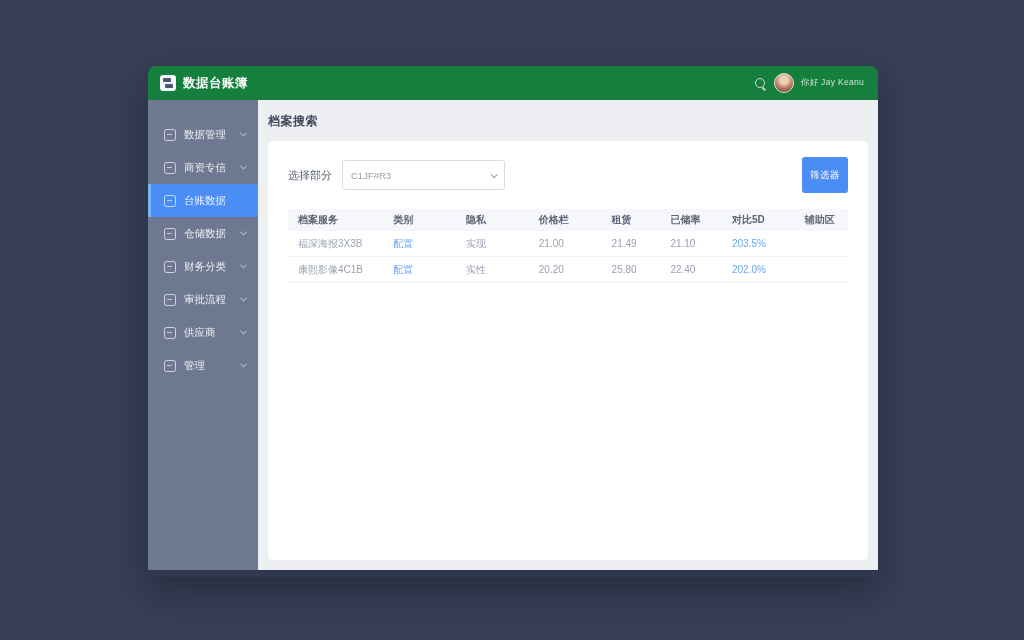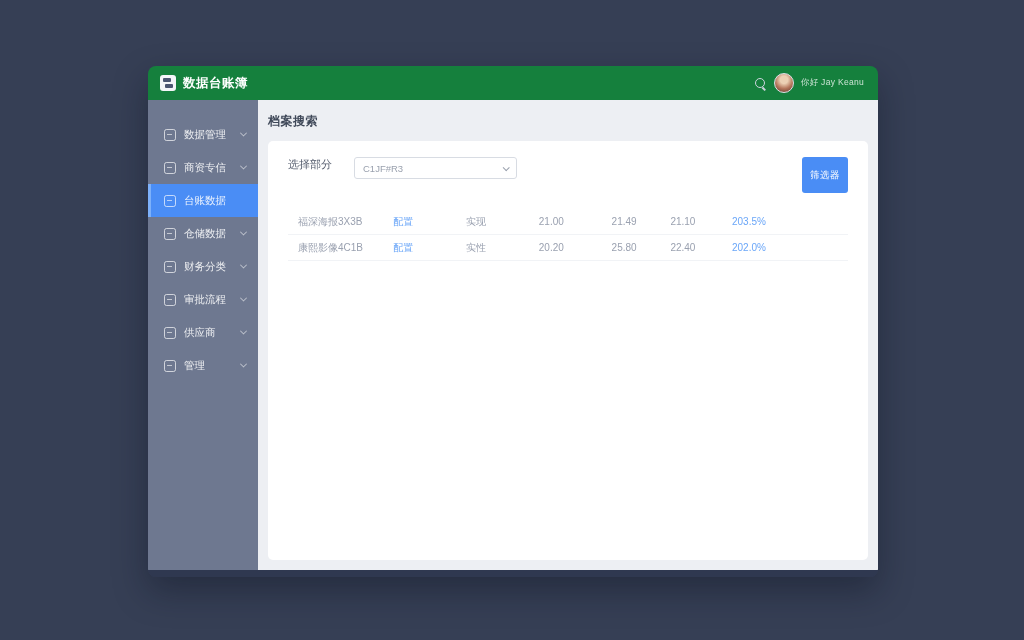--- a/index.html
+++ b/index.html
@@ -59,24 +59,24 @@
   .nav-chevron{ width:5px; height:5px; border-right:1.2px solid rgba(255,255,255,.55);
     border-bottom:1.2px solid rgba(255,255,255,.55); transform:rotate(45deg) translate(-1px,-1px); }
 
   .content{ flex:1; background:#edeff3; display:flex; flex-direction:column; min-width:0; }
   .page-title{ font-size:12px; color:#3f4858; font-weight:600; padding:13px 0 11px 10px; letter-spacing:.5px;}
   .card{
     background:#ffffff; border-radius:5px; margin:0 10px 10px 10px; flex:1;
     padding:16px 20px;
   }
   
-  .filter-row{ display:flex; align-items:flex-start; margin-bottom:16px;gap:12px; }
+  .filter-row{ display:flex; align-items:center; margin-bottom:16px; }
   .filter-label{ font-size:11px; color:#555d6e; margin-right:10px; }
   .select{
-    width:163px; height:22px; border:1px solid #d8dce3; border-radius:3px; background:#fff;
+    width:163px; height:30px; border:1px solid #d8dce3; border-radius:3px; background:#fff;
     display:flex; align-items:center; justify-content:space-between; padding:0 8px;
     cursor:pointer;
   }
   .select-value{ font-size:9.5px; color:#9aa1ae; }
   .select-chevron{ width:5px; height:5px; border-right:1.2px solid #9aa1ae; border-bottom:1.2px solid #9aa1ae;
     transform:rotate(45deg) translateY(-1px); }
   .filter-btn{
     margin-left:auto; height:36px; min-width:42px; padding:0 8px;
     background:#4a8df5; color:#fff; font-size:9.5px; border:none; border-radius:3px; cursor:pointer;
     font-family:inherit; letter-spacing:.5px;
@@ -166,20 +166,30 @@
         <div class="filter-row">
           <span class="filter-label">选择部分</span>
           <div class="select">
             <span class="select-value">C1JF#R3</span>
             <span class="select-chevron"></span>
           </div>
           <button class="filter-btn">筛选器</button>
         </div>
 
         <div>
+          <div class="trow thead" id="thead">
+              <div class="th">档案服务</div>
+              <div class="th">类别</div>
+              <div class="th">隐私</div>
+              <div class="th">价格栏</div>
+              <div class="th">租赁</div>
+              <div class="th">已储率</div>
+              <div class="th">对比5D</div>
+              <div class="th">辅助区</div>
+            </div>
           <div id="tbody">
               <div class="trow tbody-row">
                 <div class="td">福深海报3X3B</div>
                 <div class="td link">配置</div>
                 <div class="td">实现</div>
                 <div class="td">21.00</div>
                 <div class="td">21.49</div>
                 <div class="td">21.10</div>
                 <div class="td link-underline">203.5%</div>
                 <div class="td"></div>

